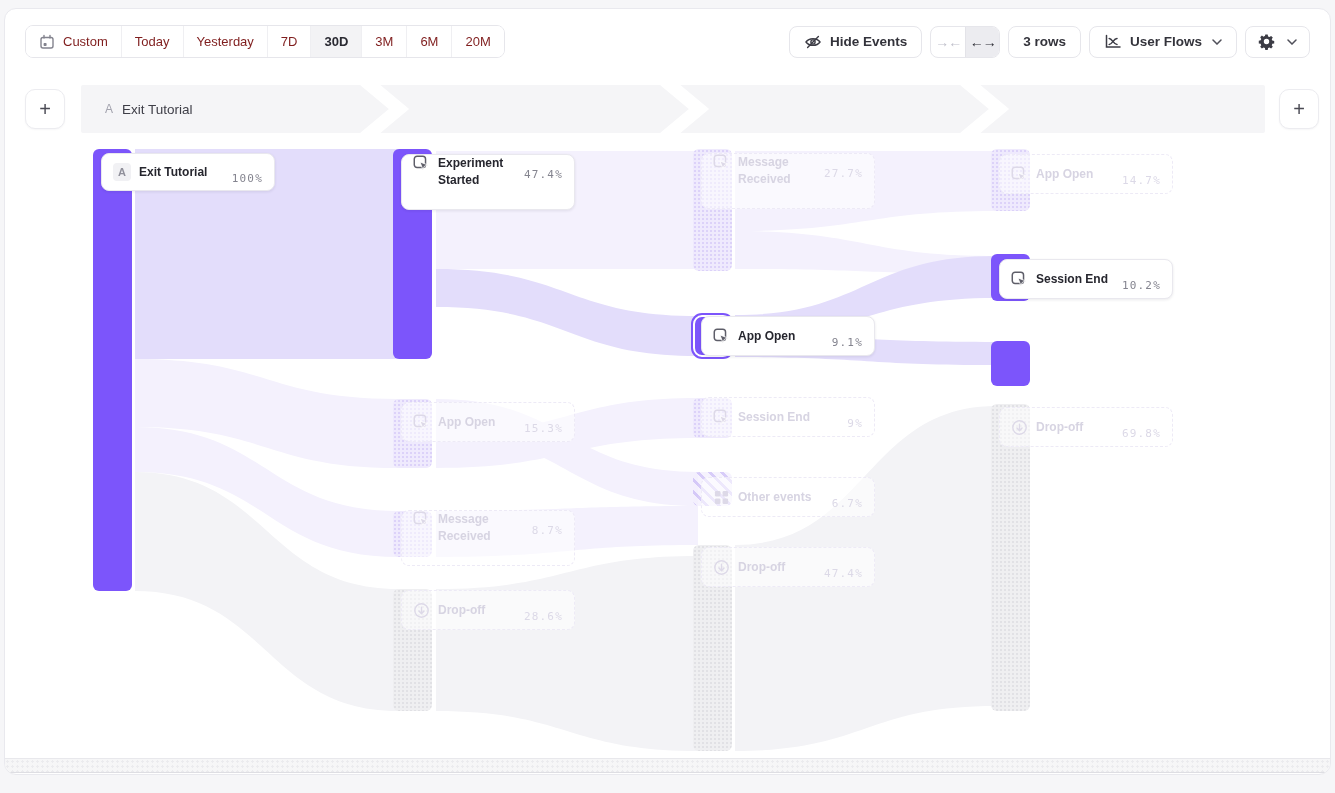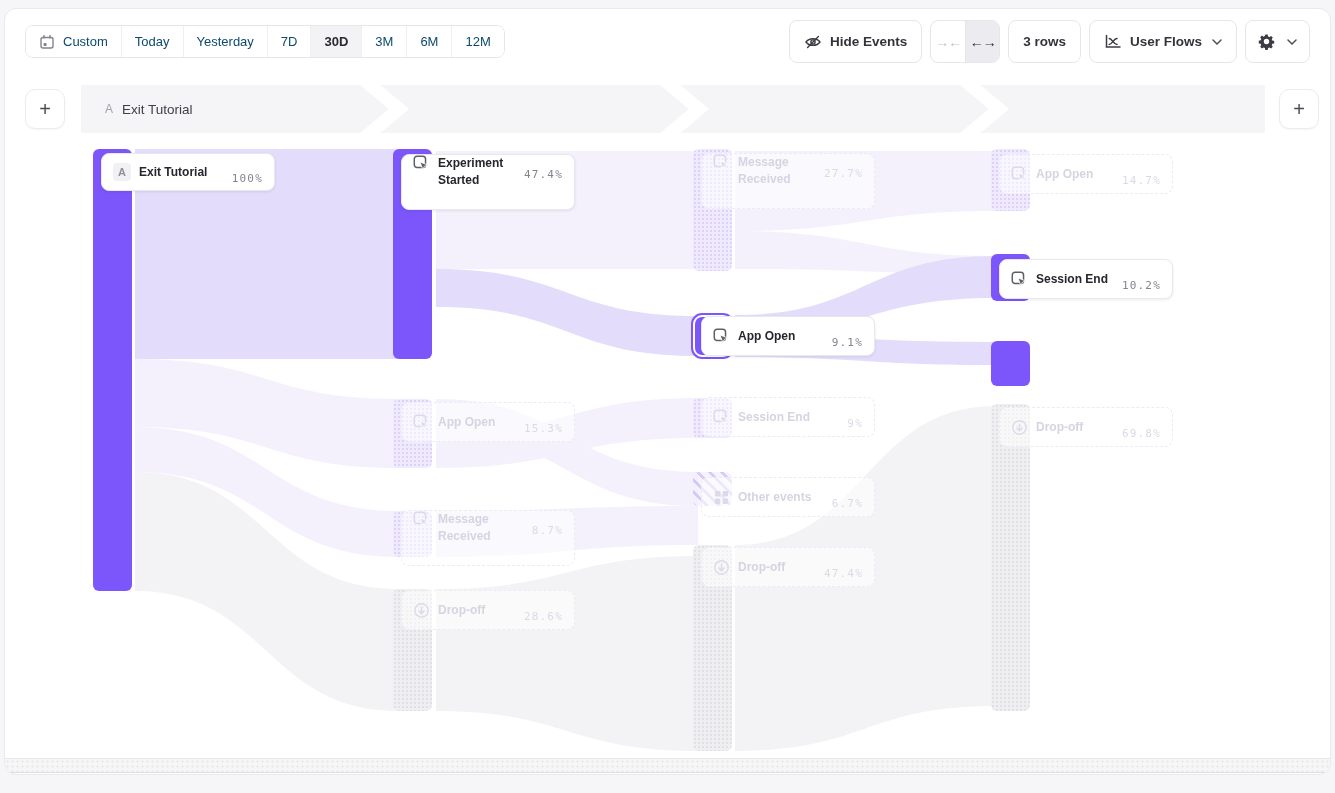--- a/index.html
+++ b/index.html
@@ -25,29 +25,29 @@
   .toolbar {
     position:absolute; left:20px; right:20px; top:16px; height:33px;
     display:flex; justify-content:space-between; align-items:center;
   }
   .date-group {
     display:inline-flex; align-items:stretch; height:33px;
     background:#fff; border:1px solid #e6e6eb; border-radius:8px; overflow:hidden;
   }
   .dbtn {
     display:flex; align-items:center; gap:8px; padding:0 13px;
-    font-size:13px; color:#0c4a6e; background:#fff; border:none;
+    font-size:13px; color:#7f1d1d; background:#fff; border:none;
     border-left:1px solid #efeff2; cursor:pointer; font-family:inherit;
   }
   .dbtn:first-child { border-left:none; }
   .dbtn.sel { background:#f3f3f5; color:#2a2a32; font-weight:700; }
   .dbtn .ic { display:flex; color:#83838e; }
   .tright { display:flex; gap:8px; align-items:center; }
   .tbtn {
-    height:43px; display:flex; align-items:center; gap:8px; padding:0 14px;
+    height:32px; display:flex; align-items:center; gap:8px; padding:0 14px;
     background:#fff; border:1px solid #e6e6eb; border-radius:8px;
     font-size:13.5px; font-weight:600; color:#33333b; cursor:pointer; font-family:inherit;
   }
   .tbtn .ic { display:flex; color:#3c3c45; }
   .arrow-group { padding:0; overflow:hidden; gap:0; }
   .aseg {
     width:34px; height:100%; display:flex; align-items:center; justify-content:center;
     font-size:14px; letter-spacing:-1px; cursor:pointer;
   }
   .aseg.dis { color:#bfbfca; }
@@ -153,21 +153,21 @@
         <button class="dbtn sel">
           <span>30D</span>
         </button>
         <button class="dbtn">
           <span>3M</span>
         </button>
         <button class="dbtn">
           <span>6M</span>
         </button>
         <button class="dbtn">
-          <span>12M</span>
+          <span>20M</span>
         </button>
       </div>
     <div class="tright">
       <button class="tbtn">
         <span class="ic">
           <svg width="18" height="18" viewBox="0 0 18 18" fill="none" stroke="currentColor" stroke-width="1.4" stroke-linecap="round">
             <path d="M2 9 C5 4.6 13 4.6 16 9 C13 13.4 5 13.4 2 9 Z"></path>
             <circle cx="9" cy="9" r="2.1"></circle>
             <path d="M3.6 14.4 L14.4 3.6"></path>
           </svg>

